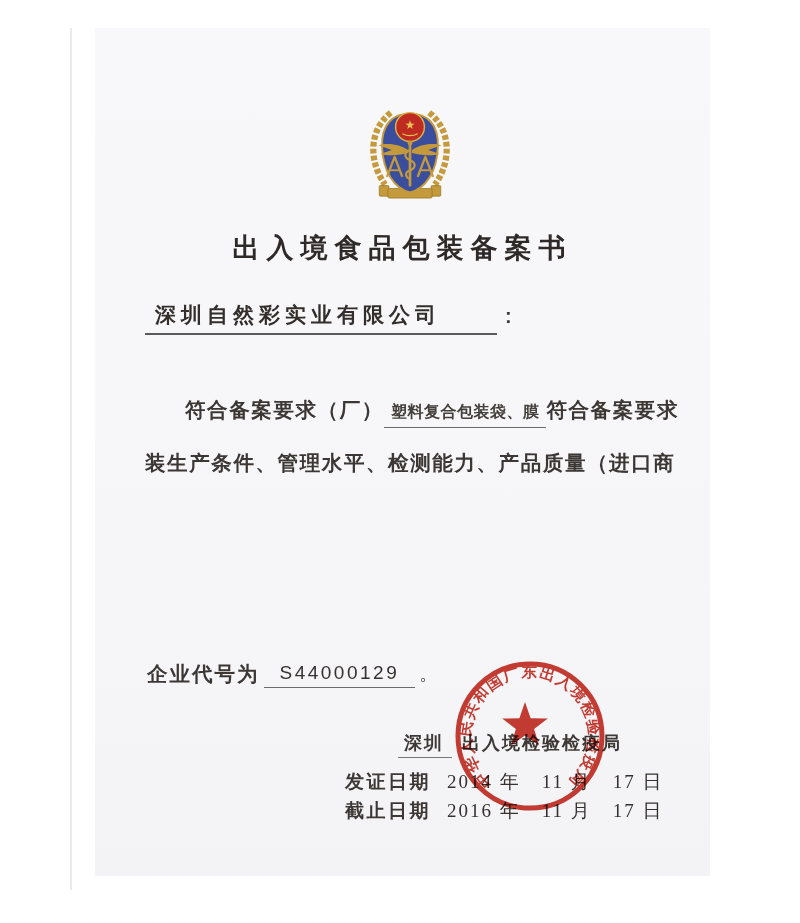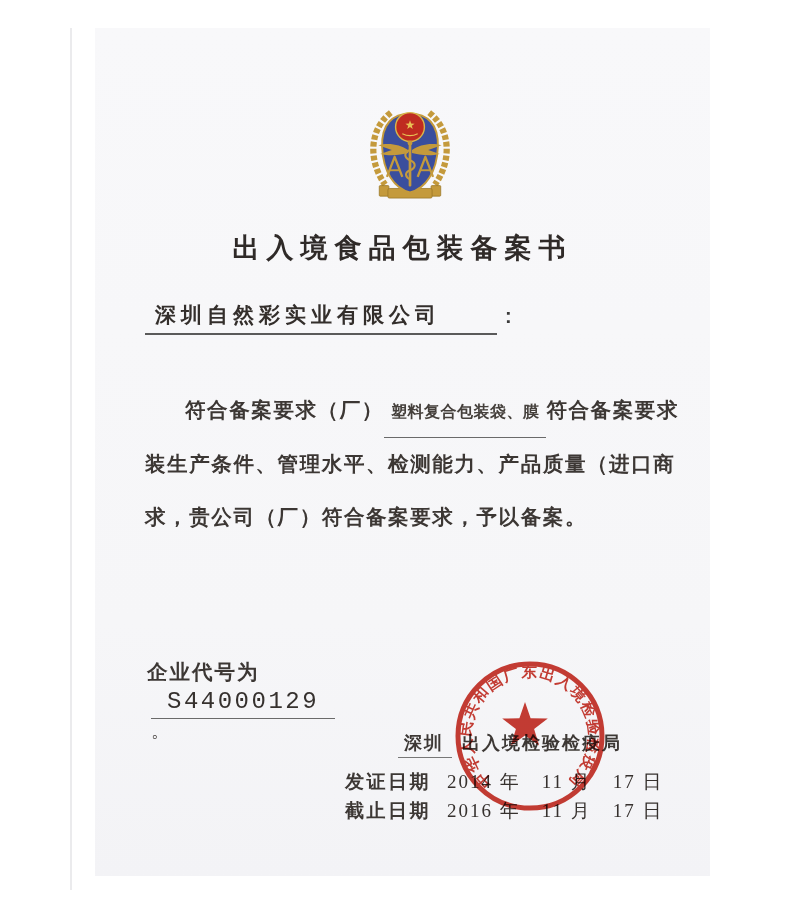--- a/index.html
+++ b/index.html
@@ -40,35 +40,35 @@
 
   .body-text {
     position: absolute; left: 50px; top: 356px; width: 540px;
     font-size: 20.5px; font-weight: 600; color: #3c3734;
     letter-spacing: 1.6px; line-height: 52.5px; white-space: nowrap;
   }
   .indent { padding-left: 40px; }
   .blank-insert {
     display: inline-block; font-size: 16px; font-weight: 700;
     letter-spacing: 0.5px; color: #45403c;
-    border-bottom: 1.5px solid #6a6a6a; padding: 0 7px 14px 7px;
+    border-bottom: 1.5px solid #6a6a6a; padding: 0 7px 4px 7px;
     line-height: normal; vertical-align: baseline;
   }
 
   .code-row {
     position: absolute; left: 52px; top: 630px; height: 34px;
-    display: flex; align-items: flex-start; white-space: nowrap; flex-direction: column;
+    display: flex; align-items: center; white-space: nowrap;
   }
   .code-label { font-size: 20.5px; font-weight: 600; letter-spacing: 2px; color: #3c3734; padding-bottom: 2px; }
   .code-underline {
     display: inline-block; border-bottom: 1.5px solid #6a6a6a;
     padding: 0 16px 3px 16px; margin-left: 4px;
   }
   .code-value {
-    font-family: Liberation Mono, monospace; font-size: 24px;
+    font-family: Liberation Sans, sans-serif; font-size: 19px;
     letter-spacing: 2.5px; color: #36312e;
   }
   .code-period { font-size: 18px; padding-bottom: 2px; margin-left: 4px; color: #3c3734; }
 
   .authority-row {
     position: absolute; left: 303px; top: 703px; white-space: nowrap;
     font-size: 18px; font-weight: 600; color: #3d3835; letter-spacing: 2px;
   }
   .authority-city {
     display: inline-block; border-bottom: 1.5px solid #777;
@@ -130,21 +130,20 @@
   <div class="doc-title">出入境食品包装备案书</div>
 
   <div class="company-row">
     <span class="company-underline"><span class="company-name">深圳自然彩实业有限公司</span></span>
     <span class="company-colon">:</span>
   </div>
 
   <div class="body-text">
     <div class="indent"><span>符合备案要求（厂）</span><span class="blank-insert">塑料复合包装袋、膜</span><span>符合备案要求</span></div>
     <div>装生产条件、管理水平、检测能力、产品质量（进口商</div>
-    <div>求，贵公司（厂）符合备案要求，予以备案。</div>
   </div>
 
   <div class="code-row">
     <span class="code-label">企业代号为</span>
     <span class="code-underline"><span class="code-value">S44000129</span></span>
     <span class="code-period">。</span>
   </div>
 
   <div class="authority-row">
     <span class="authority-city">深圳</span><span>出入境检验检疫局</span>

